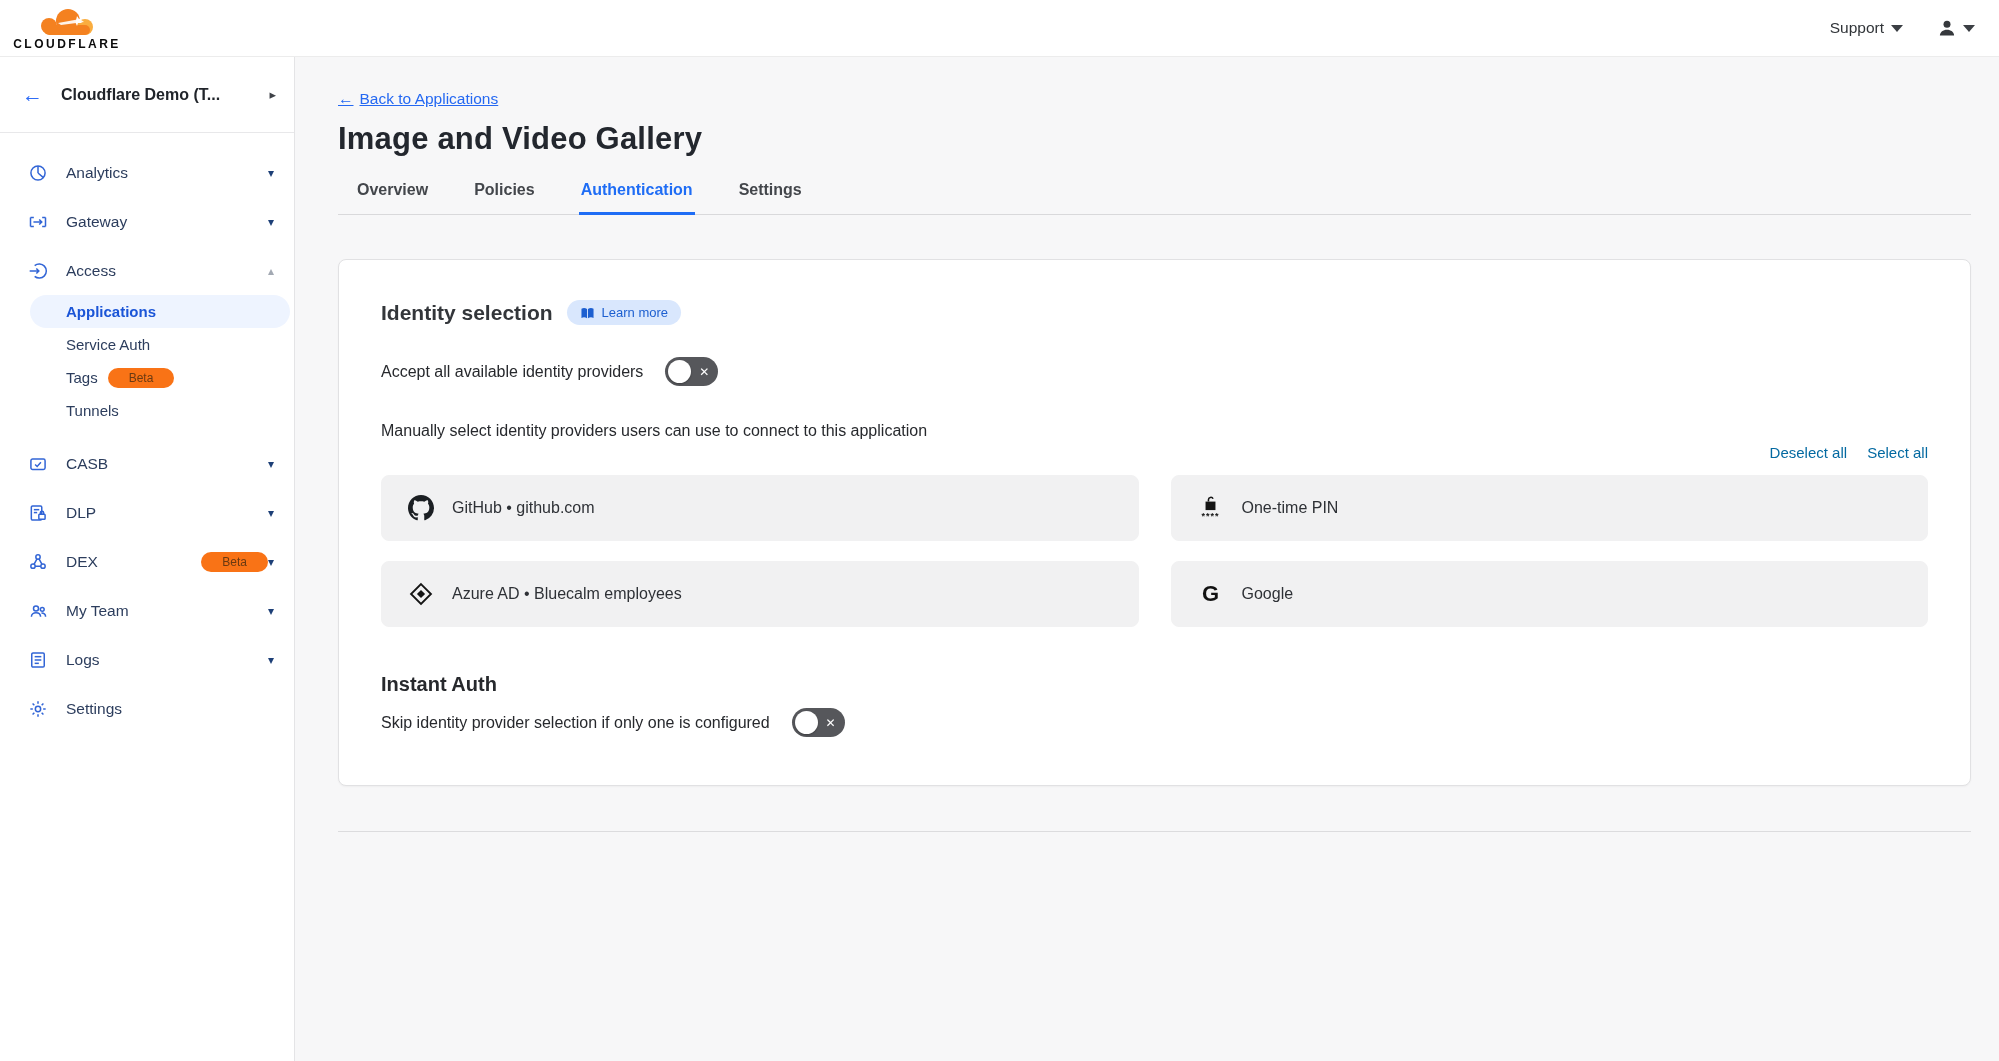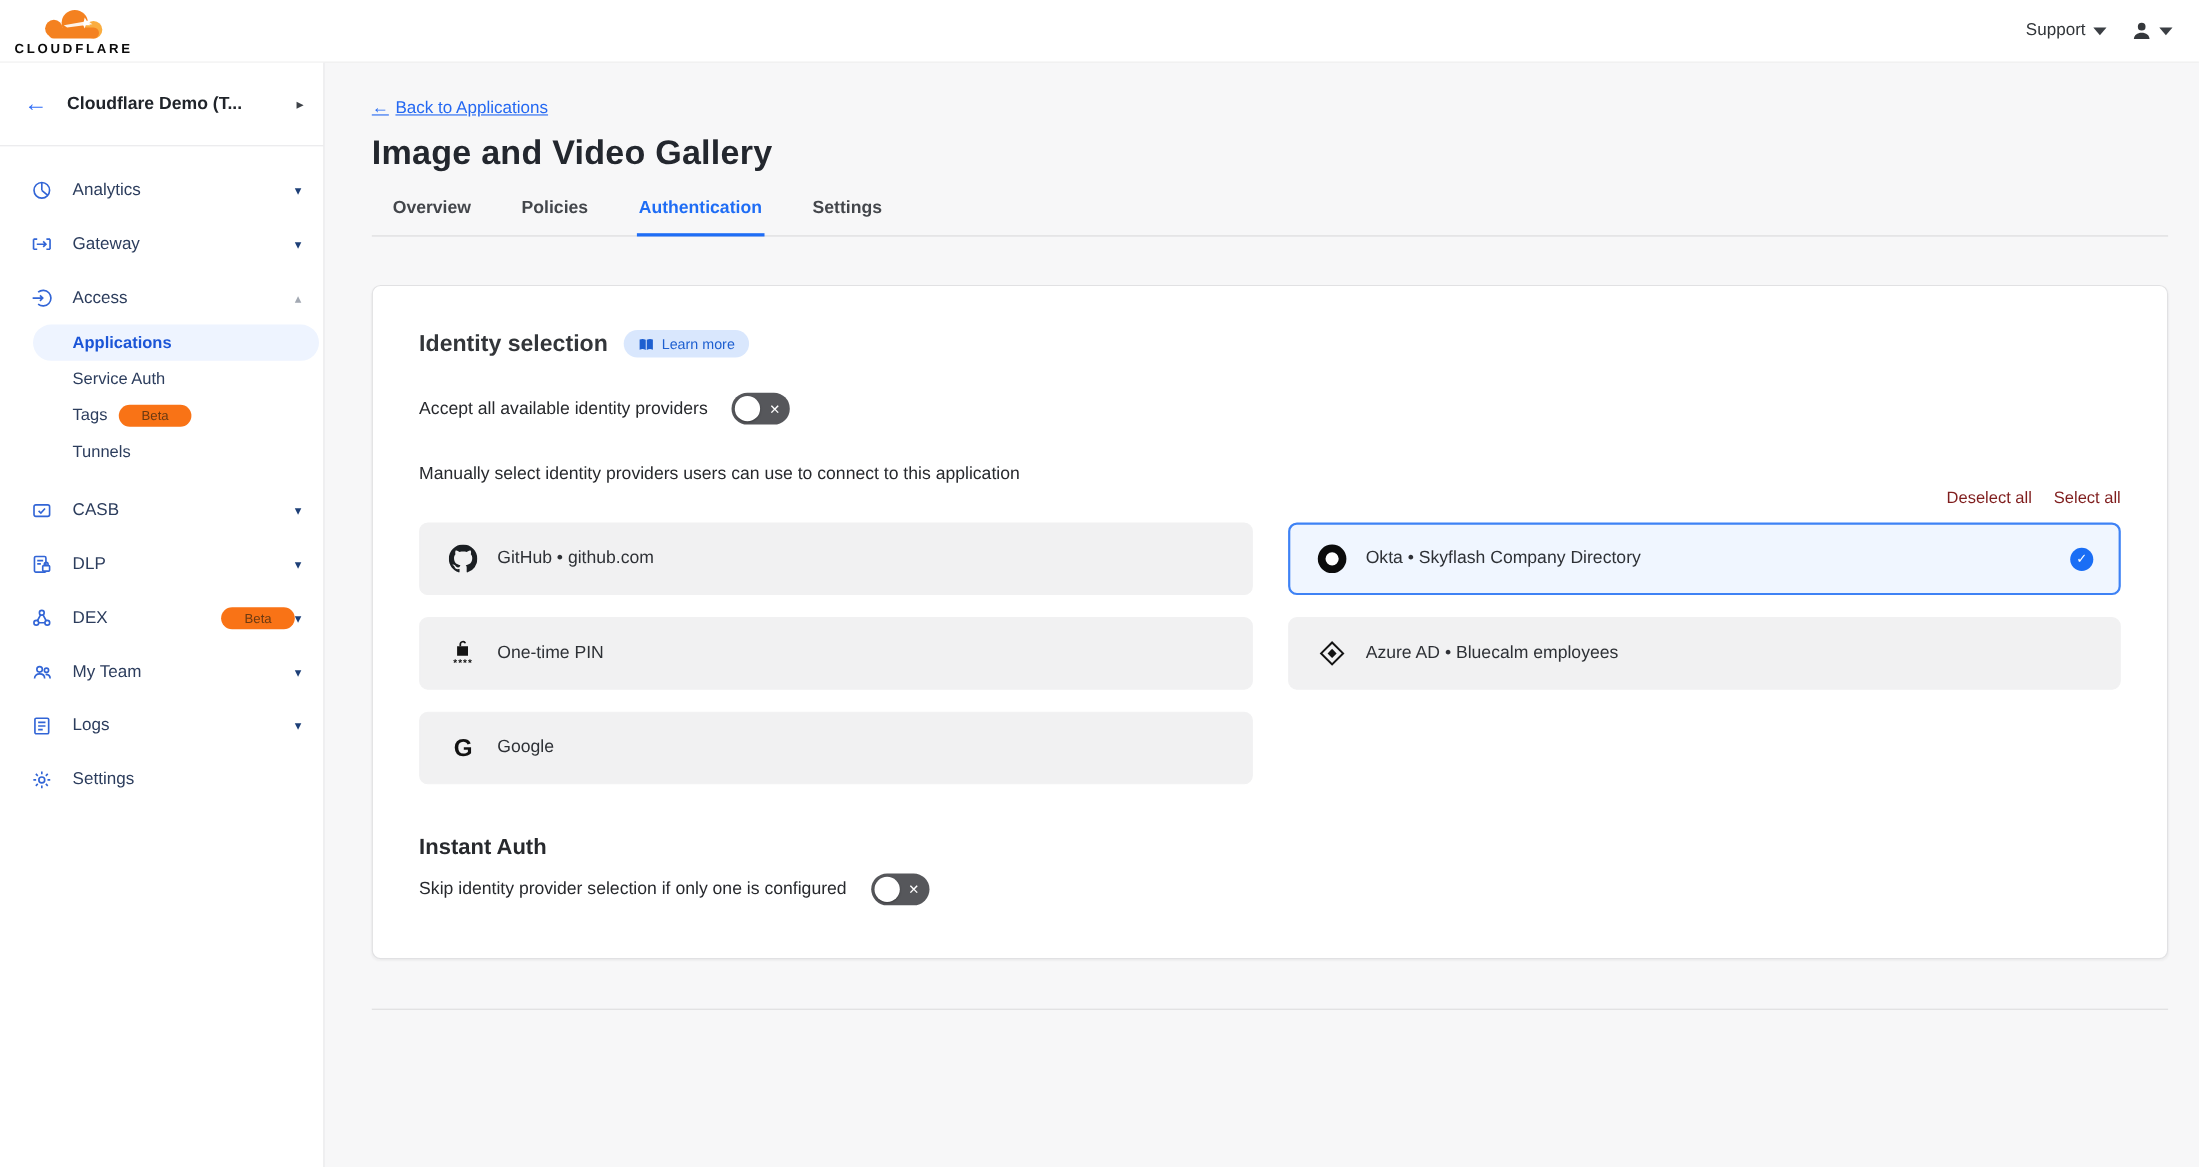--- a/index.html
+++ b/index.html
@@ -4,21 +4,21 @@
 <style>
   * { margin:0; padding:0; box-sizing:border-box; }
   html,body { width:1999px; height:1061px; overflow:hidden;
     font-family:"Liberation Sans","DejaVu Sans",sans-serif; background:#f7f7f8; color:#24292f; }
 
   
   .topbar { height:57px; background:#fff; border-bottom:1px solid #ececec;
     display:flex; align-items:center; justify-content:space-between; padding:0 24px 0 12px; }
   .brand { display:flex; flex-direction:column; align-items:center; width:110px; line-height:1; }
   .brand-text { font-size:12px; font-weight:700; letter-spacing:2.5px; color:#0b0b0b; margin-top:1px; }
-  .topbar-right { display:flex; align-items:center; gap:22px; }
+  .topbar-right { display:flex; align-items:center; gap:34px; }
   .support-menu { display:flex; align-items:center; gap:7px; font-size:15.5px; color:#303438; cursor:pointer; }
   .user-menu { display:flex; align-items:center; gap:6px; cursor:pointer; }
   .tri-down { width:0; height:0; border-left:6px solid transparent; border-right:6px solid transparent;
     border-top:7px solid #3b3f44; display:inline-block; }
 
   
   .shell { display:flex; height:1004px; }
   .sidebar { width:295px; background:#fff; border-right:1px solid #e4e4e6; flex-shrink:0; }
   .sidebar-header { height:76px; display:flex; align-items:center; padding:0 18px 0 22px;
     border-bottom:1px solid #e8e8ea; }
@@ -60,21 +60,21 @@
   .accept-row { display:flex; align-items:center; gap:22px; margin-top:32px; }
   .field-label { font-size:16px; color:#27292d; }
   .toggle { width:53px; height:29px; background:#56575b; border-radius:15px; display:flex;
     align-items:center; justify-content:space-between; padding:0 9px 0 3px; cursor:pointer; flex-shrink:0; }
   .knob { width:23px; height:23px; background:#fff; border-radius:50%;
     box-shadow:0 1px 2px rgba(0,0,0,.3); }
   .toggle-x { color:#fff; font-size:12px; font-weight:700; }
 
   .manual-text { margin-top:36px; font-size:16px; color:#27292d; }
   .select-links { display:flex; justify-content:flex-end; gap:20px; margin-top:4px; }
-  .select-links span { color:#7f1d1d; font-size:15px; cursor:pointer; }
+  .select-links span { color:#0369a1; font-size:15px; cursor:pointer; }
 
   .provider-grid { display:grid; grid-template-columns:1fr 1fr; column-gap:32px; row-gap:20px; margin-top:14px; }
   .provider-card { height:66px; background:#f1f1f2; border:1px solid #f1f1f2; border-radius:8px;
     display:flex; align-items:center; padding:0 24px; cursor:pointer; }
   .provider-card.selected { background:#f0f6ff; border:2px solid #3e82f5; padding:0 23px; }
   .provider-icon { width:30px; display:flex; justify-content:center; align-items:center; margin-right:16px; }
   .provider-name { font-size:16px; color:#2e3136; }
   .okta-ring { width:26px; height:26px; border:7px solid #0c0c0c; border-radius:50%; background:#fff; }
   .google-g { font-size:22px; font-weight:800; color:#121212; }
   .otp-stack { display:flex; flex-direction:column; align-items:center; line-height:1; }
@@ -309,27 +309,20 @@
 
         <div class="provider-card">
           <span class="provider-icon">
             <svg width="26" height="26" viewBox="0 0 24 24" fill="#1b1f23">
               <path d="M12 0C5.37 0 0 5.37 0 12c0 5.31 3.435 9.795 8.205 11.385.6.105.825-.255.825-.57 0-.285-.015-1.23-.015-2.235-3.015.555-3.795-.735-4.035-1.41-.135-.345-.72-1.41-1.23-1.695-.42-.225-1.02-.78-.015-.795.945-.015 1.62.87 1.845 1.23 1.08 1.815 2.805 1.305 3.495.99.105-.78.42-1.305.765-1.605-2.67-.3-5.46-1.335-5.46-5.925 0-1.305.465-2.385 1.23-3.225-.12-.3-.54-1.53.12-3.18 0 0 1.005-.315 3.3 1.23.96-.27 1.98-.405 3-.405s2.04.135 3 .405c2.295-1.56 3.3-1.23 3.3-1.23.66 1.65.24 2.88.12 3.18.765.84 1.23 1.905 1.23 3.225 0 4.605-2.805 5.625-5.475 5.925.435.375.81 1.095.81 2.22 0 1.605-.015 2.895-.015 3.3 0 .315.225.69.825.57A12.02 12.02 0 0 0 24 12c0-6.63-5.37-12-12-12z"></path>
             </svg>
           </span>
           <span class="provider-name">GitHub • github.com</span>
         </div>
 
-        <div class="provider-card selected">
-          <span class="provider-icon">
-            <span class="okta-ring"></span>
-          </span>
-          <span class="provider-name">Okta • Skyflash Company Directory</span>
-          <span class="check-circle">✓</span>
-        </div>
 
         <div class="provider-card">
           <span class="provider-icon">
             <span class="otp-stack">
               <svg width="17" height="16" viewBox="0 0 24 22" fill="#141414">
                 <path d="M5 9h14v12H5z"></path>
                 <path d="M8 9V6.5a4.5 4.5 0 0 1 8.6-1.9l-2 .9A2.3 2.3 0 0 0 10.2 6.5V9z"></path>
               </svg>
               <span class="otp-stars">****</span>
             </span>

